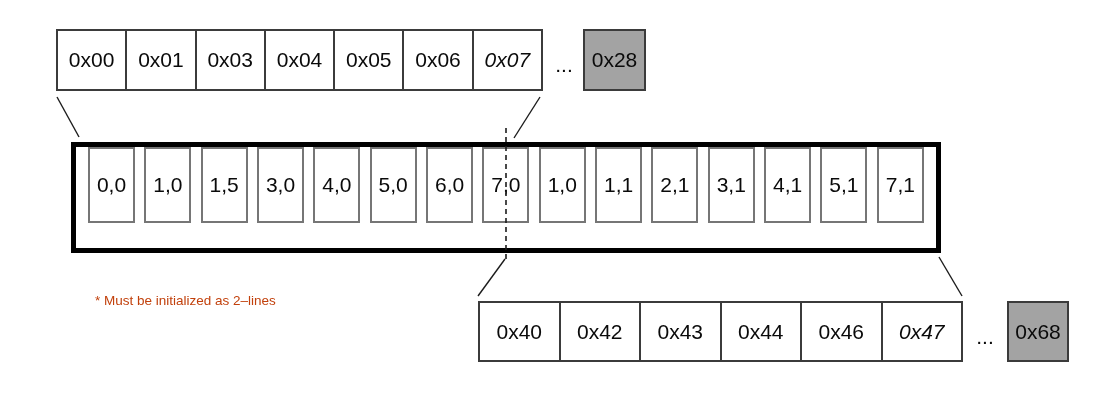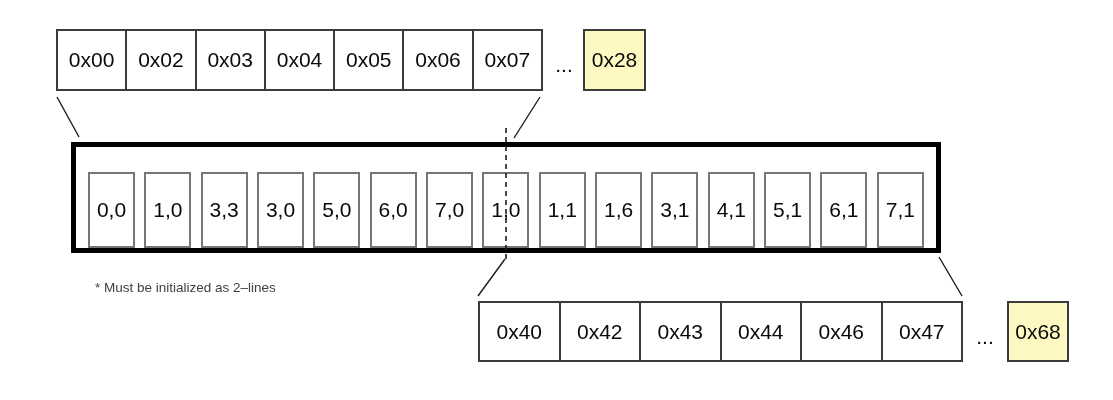--- a/index.html
+++ b/index.html
@@ -24,35 +24,35 @@
   .strip .cell {
     flex: 1 1 0;
     display: flex;
     align-items: center;
     justify-content: center;
     font-size: 21px;
     border-right: 2px solid #3b3b3b;
     box-sizing: border-box;
     background: #ffffff;
   }
-  .strip .cell:last-child { border-right: none; }
+  .strip .cell:last-child { border-right: none; font-style: italic; }
 
   #top-strip    { left: 56px;  top: 29px;  width: 487px; height: 62px; }
   #bottom-strip { left: 478px; top: 301px; width: 485px; height: 61px; text-align: center; }
 
   
   .lone-box {
     position: absolute;
     box-sizing: border-box;
     border: 2px solid #3b3b3b;
     display: flex;
     align-items: center;
     justify-content: center;
     font-size: 21px;
-    background: #fef9c3;
+    background: #a3a3a3;
   }
   #box-top    { left: 583px;  top: 29px;  width: 63px; height: 62px; }
   #box-bottom { left: 1007px; top: 301px; width: 62px; height: 61px; text-align: right; }
 
   
   .dots {
     position: absolute;
     font-size: 21px;
     display: flex;
     align-items: center;
@@ -64,83 +64,83 @@
   #dots-bottom { left: 963px; top: 301px; width: 44px; height: 61px; }
 
   
   #buffer {
     position: absolute;
     left: 71px; top: 142px;
     width: 870px; height: 111px;
     border: 5px solid #000000;
     box-sizing: border-box;
     display: flex;
-    align-items: flex-end;
+    align-items: flex-start;
     justify-content: space-between;
     padding: 0 12px;
     background: #ffffff;
   }
   #buffer .dcell {
     width: 47px; height: 76px;
     border: 2px solid #767676;
     box-sizing: border-box;
     display: flex;
     align-items: center;
     justify-content: center;
     font-size: 21px;
     background: #ffffff;
   }
 
   #footnote {
     position: absolute;
-    left: 95px; top: 280px;
+    left: 95px; top: 293px;
     font-size: 13.5px;
-    color: #404040;
+    color: #c2410c;
   }
 
   svg.overlay {
     position: absolute;
     left: 0; top: 0;
     pointer-events: none;
   }
 </style>
 </head>
 <body>
 
 <div class="canvas">
 
   <div class="strip" id="top-strip">
       <div class="cell">0x00</div>
-      <div class="cell">0x02</div>
+      <div class="cell">0x01</div>
       <div class="cell">0x03</div>
       <div class="cell">0x04</div>
       <div class="cell">0x05</div>
       <div class="cell">0x06</div>
       <div class="cell">0x07</div>
     </div>
 
   <div class="dots" id="dots-top">...</div>
 
   <div class="lone-box" id="box-top">0x28</div>
 
   <div id="buffer">
       <div class="dcell">0,0</div>
       <div class="dcell">1,0</div>
-      <div class="dcell">3,3</div>
+      <div class="dcell">1,5</div>
       <div class="dcell">3,0</div>
+      <div class="dcell">4,0</div>
       <div class="dcell">5,0</div>
       <div class="dcell">6,0</div>
       <div class="dcell">7,0</div>
       <div class="dcell">1,0</div>
       <div class="dcell">1,1</div>
-      <div class="dcell">1,6</div>
+      <div class="dcell">2,1</div>
       <div class="dcell">3,1</div>
       <div class="dcell">4,1</div>
       <div class="dcell">5,1</div>
-      <div class="dcell">6,1</div>
       <div class="dcell">7,1</div>
     </div>
 
   <div id="footnote">* Must be initialized as 2–lines</div>
 
   <div class="strip" id="bottom-strip">
       <div class="cell">0x40</div>
       <div class="cell">0x42</div>
       <div class="cell">0x43</div>
       <div class="cell">0x44</div>

